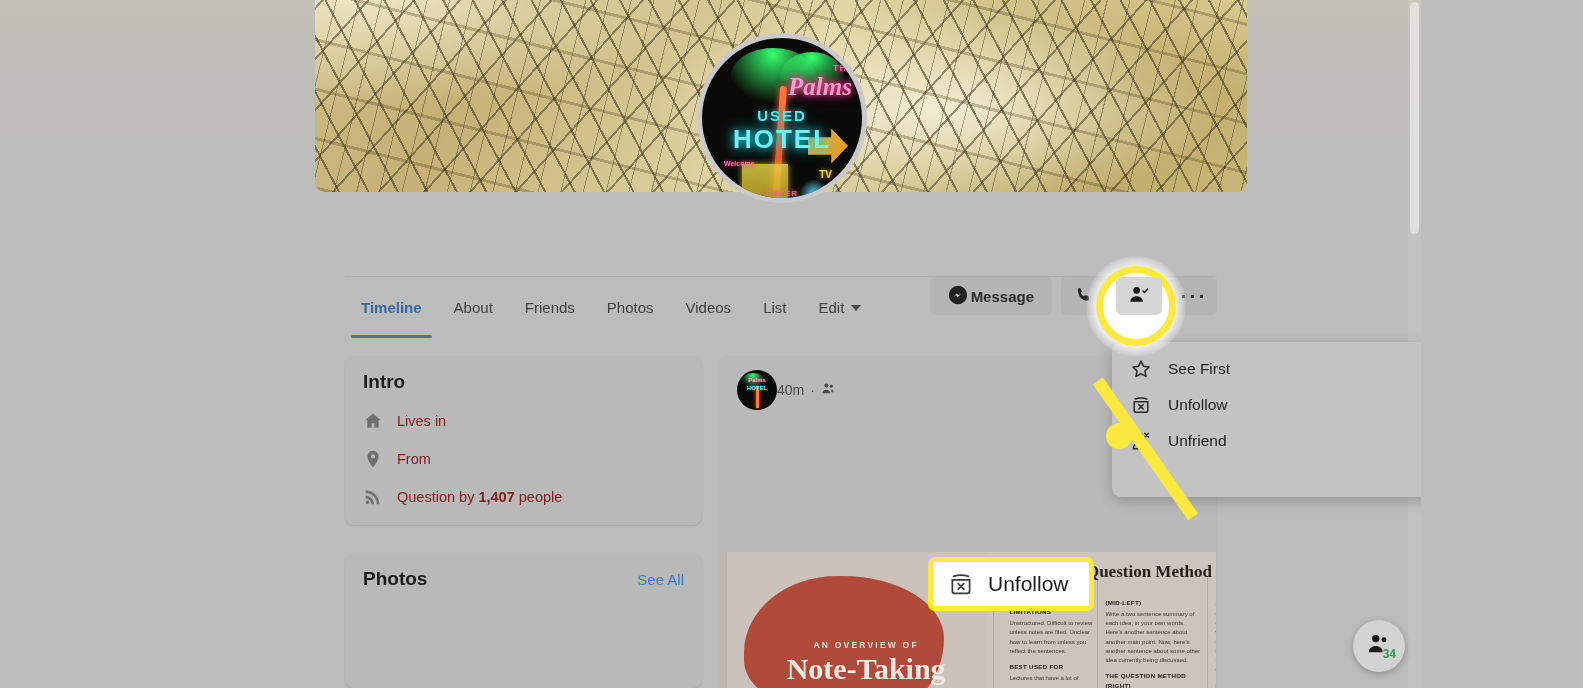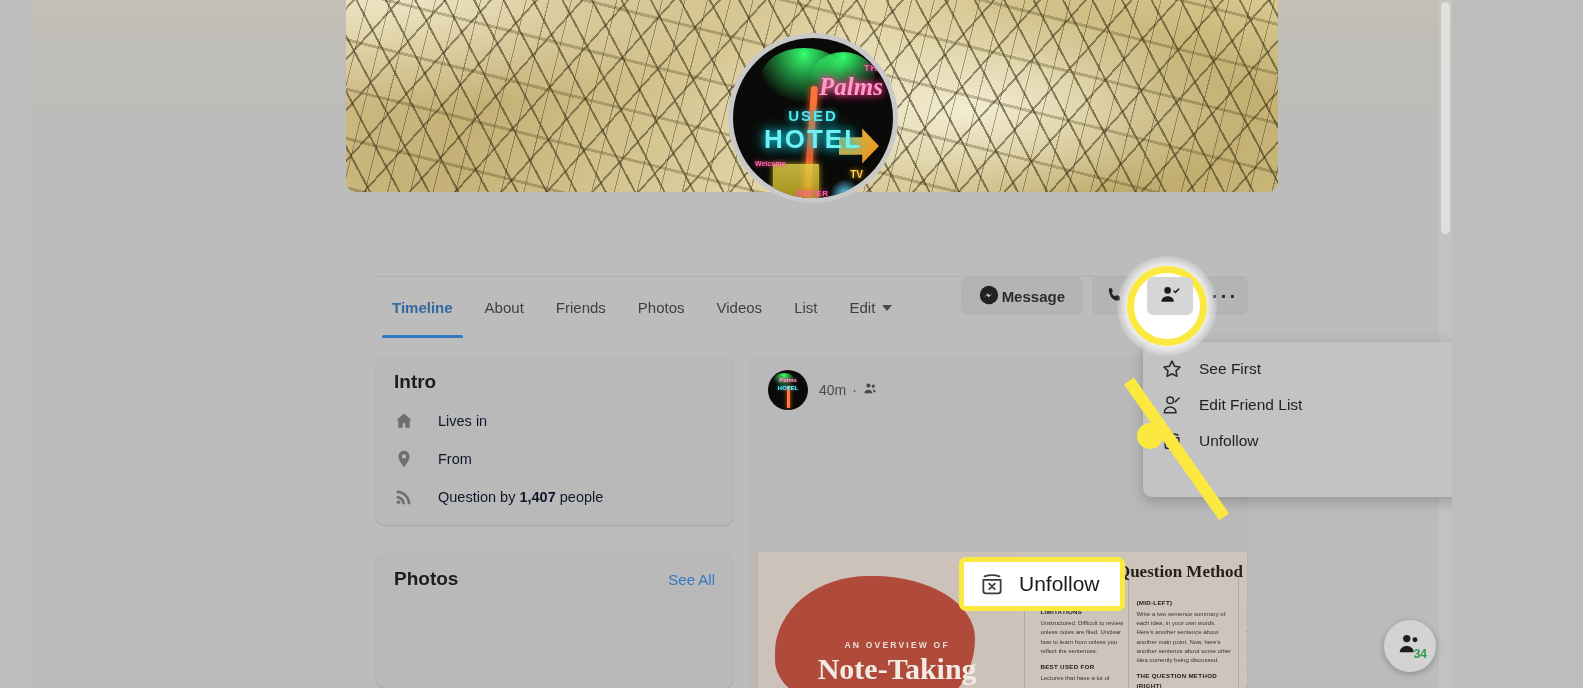--- a/index.html
+++ b/index.html
@@ -7,21 +7,20 @@
     width: 1583px; height: 688px;
     overflow: hidden;
     font-family: "Liberation Sans", sans-serif;
     background: #bdbdbd;
   }
   #root {
     position: relative;
     width: 1421px; height: 688px;
     background: linear-gradient(180deg, #c3c0b6 0%, #bfbdb7 6%, #bcbcbc 22%, #bcbcbc 100%);
     overflow: hidden;
-    margin-left: 31px;
   }
 
   
   .cover {
     position: absolute;
     left: 315px; top: -60px;
     width: 932px; height: 252px;
     border-radius: 0 0 10px 10px;
     overflow: hidden;
     background: #c9b87a;
@@ -164,23 +163,23 @@
     border-radius: 9px;
     box-shadow: 0 1px 2px rgba(0,0,0,.13);
   }
   .intro-card {
     position: absolute; left: 345px; top: 356px;
     width: 357px; height: 169px;
     padding: 15px 18px;
   }
   .card-title { font-size: 19px; font-weight: bold; color: #1d1d1d; }
   .intro-row {
-    display: flex; align-items: center; gap: 24px;
+    display: flex; align-items: center; gap: 14px;
     margin-top: 18px;
-    font-size: 14.5px; color: #0f172a; text-align: center;
+    font-size: 14.5px; color: #7f1d1d; text-align: center;
   }
   .intro-row b { font-weight: 700; }
   .ico { width: 20px; height: 20px; flex: 0 0 20px; color: #6f6f6f; }
   .ico svg { width: 100%; height: 100%; display: block; fill: currentColor; }
 
   .photos-card {
     position: absolute; left: 345px; top: 553px;
     width: 357px; height: 135px;
     padding: 15px 18px;
   }
@@ -189,21 +188,21 @@
 
   
   .post-card {
     position: absolute; left: 719px; top: 356px;
     width: 497px; height: 332px;
     border-radius: 9px 9px 0 0;
     background: #b9b9b9;
     box-shadow: 0 1px 2px rgba(0,0,0,.13);
     overflow: hidden;
   }
-  .post-head { display: flex; align-items: center; gap: 11px; padding: 14px 18px 0; }
+  .post-head { display: flex; align-items: center; gap: 0; padding: 14px 18px 0; }
   .post-av {
     width: 40px; height: 40px; border-radius: 50%;
     overflow: hidden; position: relative; background: #0a0a08; flex: 0 0 40px;
   }
   .post-av .mini-p  { position:absolute; left:5px; top:3px; width:22px; height:15px;
                       border-radius:50% 50% 10% 10%;
                       background: radial-gradient(circle at 50% 15%, #35ff6e 0%, rgba(20,200,70,0) 72%); }
   .post-av .mini-t  { position:absolute; left:0; right:0; top:15px; text-align:center;
                       font-size:6px; font-weight:bold; color:#6ef0f5; text-shadow:0 0 3px #12cfe0; }
   .post-av .mini-pk { position:absolute; left:0; right:0; top:7px; text-align:center;
@@ -549,42 +548,42 @@
   <div class="dropdown">
     <div class="dd-item">
       <span class="dd-ico">
         <svg viewBox="0 0 24 24" fill="none" stroke="#2a2a2a" stroke-width="1.7" stroke-linejoin="round" aria-hidden="true">
           <path d="M12 3.4l2.7 5.5 6 .9-4.3 4.2 1 6-5.4-2.8-5.4 2.8 1-6L3.3 9.8l6-.9z"></path>
         </svg>
       </span>
       <span>See First</span>
     </div>
 
-    <div class="dd-item">
-      <span class="dd-ico">
-        <svg viewBox="0 0 24 24" fill="none" stroke="#2a2a2a" stroke-width="1.6" stroke-linecap="round" aria-hidden="true">
-          <circle cx="10" cy="6.8" r="3.6"></circle>
-          <path d="M3.6 20.4c0-3.6 2.9-6.2 6.4-6.2s6.4 2.6 6.4 6.2z"></path>
-          <path d="M15.4 8.6l4.4-4.3"></path>
-        </svg>
-      </span>
-      <span>Edit Friend List</span>
-    </div>
 
     <div class="dd-item">
       <span class="dd-ico">
         <svg viewBox="0 0 24 24" fill="none" stroke="#2a2a2a" stroke-width="1.6" stroke-linecap="round" aria-hidden="true">
           <path d="M4.6 8.4h14.8v9.6a2 2 0 01-2 2H6.6a2 2 0 01-2-2z"></path>
           <path d="M5.6 5.4c3.6-1.2 9.2-1.2 12.8 0"></path>
           <path d="M9.6 11.6l4.8 4.8M14.4 11.6l-4.8 4.8"></path>
         </svg>
       </span>
       <span>Unfollow</span>
     </div>
 
+    <div class="dd-item">
+      <span class="dd-ico">
+        <svg viewBox="0 0 24 24" fill="none" stroke="#2a2a2a" stroke-width="1.6" stroke-linecap="round" aria-hidden="true">
+          <circle cx="10" cy="6.8" r="3.6"></circle>
+          <path d="M3.6 20.4c0-3.6 2.9-6.2 6.4-6.2s6.4 2.6 6.4 6.2z"></path>
+          <path d="M16.2 3.6l4 4M20.2 3.6l-4 4"></path>
+        </svg>
+      </span>
+      <span>Unfriend</span>
+    </div>
   </div>
 
   <div class="ring-glow"></div>
   <div class="ring"></div>
 
   <div class="pointer-line"></div>
   <div class="pointer-dot"></div>
 
   <div class="callout">
     <span class="callout-ico">

